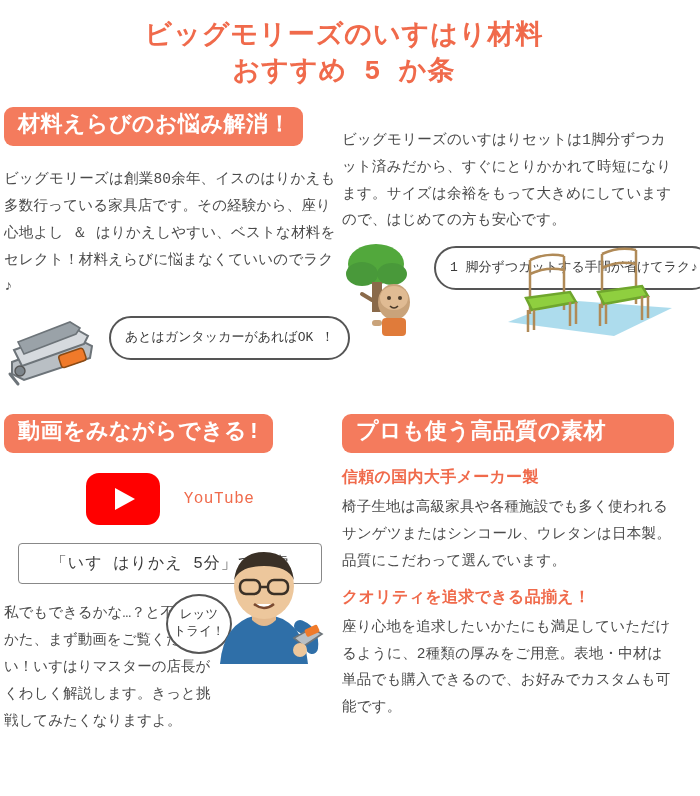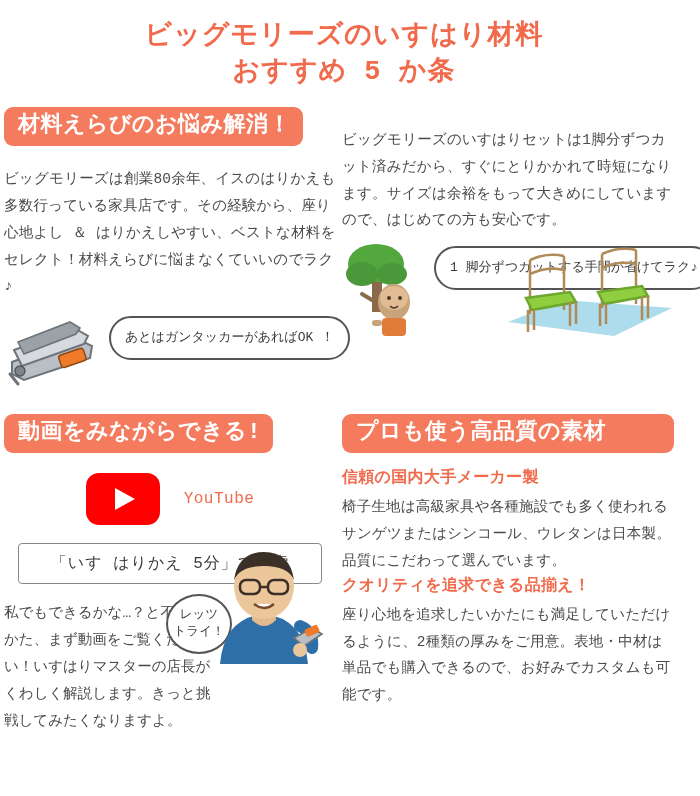--- a/index.html
+++ b/index.html
@@ -64,20 +64,21 @@
     color: #4a4a4a;
     margin-top: 20px;
     letter-spacing: 0.2px;
   }
   .body-text p { margin: 0; }
 
   .sub-head {
     color: #f06a4b;
     font-weight: bold;
     font-size: 16px;
+    margin-top: 12px;
     letter-spacing: 0.3px;
   }
   .sub-head.first { margin-top: 14px; }
 
   
   .illus-row {
     position: relative;
     height: 108px;
     margin-top: 6px;
   }

